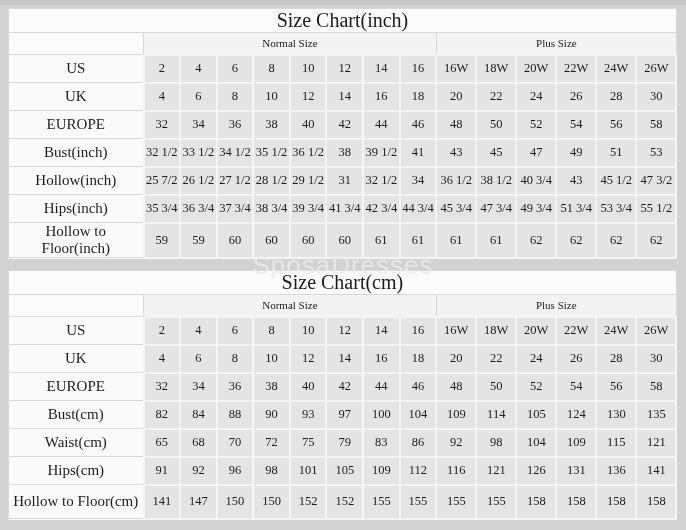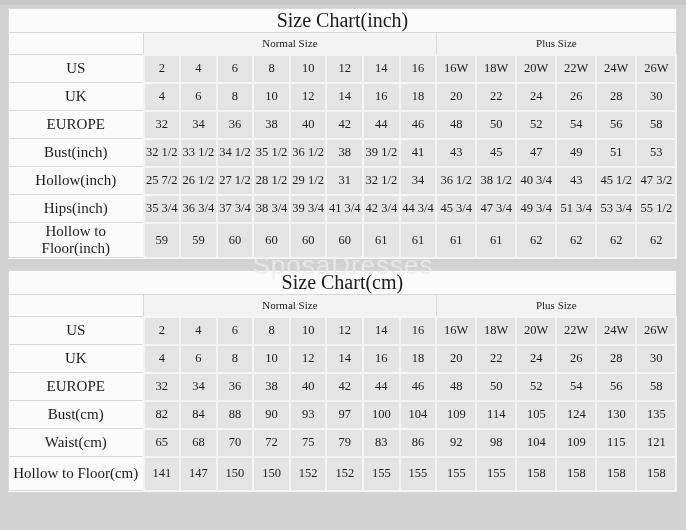--- a/index.html
+++ b/index.html
@@ -321,20 +321,37 @@
           <td class="data-cell">83</td>
           <td class="data-cell">86</td>
           <td class="data-cell">92</td>
           <td class="data-cell">98</td>
           <td class="data-cell">104</td>
           <td class="data-cell">109</td>
           <td class="data-cell">115</td>
           <td class="data-cell">121</td>
         </tr>
         <tr>
+          <td class="label-cell">Hips(cm)</td>
+          <td class="data-cell">91</td>
+          <td class="data-cell">92</td>
+          <td class="data-cell">96</td>
+          <td class="data-cell">98</td>
+          <td class="data-cell">101</td>
+          <td class="data-cell">105</td>
+          <td class="data-cell">109</td>
+          <td class="data-cell">112</td>
+          <td class="data-cell">116</td>
+          <td class="data-cell">121</td>
+          <td class="data-cell">126</td>
+          <td class="data-cell">131</td>
+          <td class="data-cell">136</td>
+          <td class="data-cell">141</td>
+        </tr>
+        <tr>
           <td class="label-cell">Hollow to Floor(cm)</td>
           <td class="data-cell">141</td>
           <td class="data-cell">147</td>
           <td class="data-cell">150</td>
           <td class="data-cell">150</td>
           <td class="data-cell">152</td>
           <td class="data-cell">152</td>
           <td class="data-cell">155</td>
           <td class="data-cell">155</td>
           <td class="data-cell">155</td>

